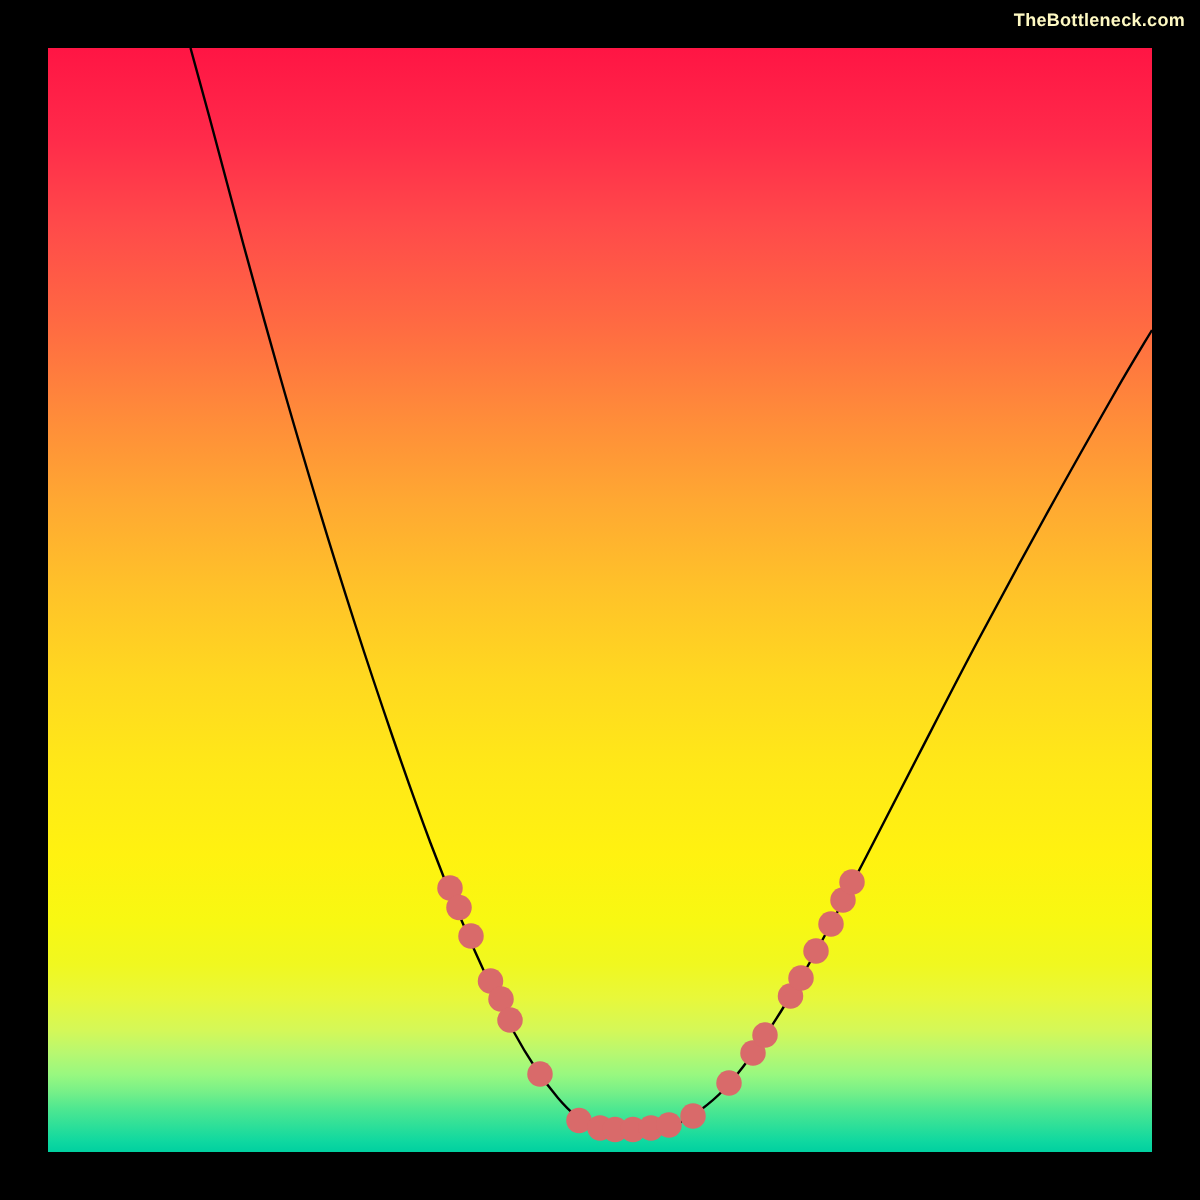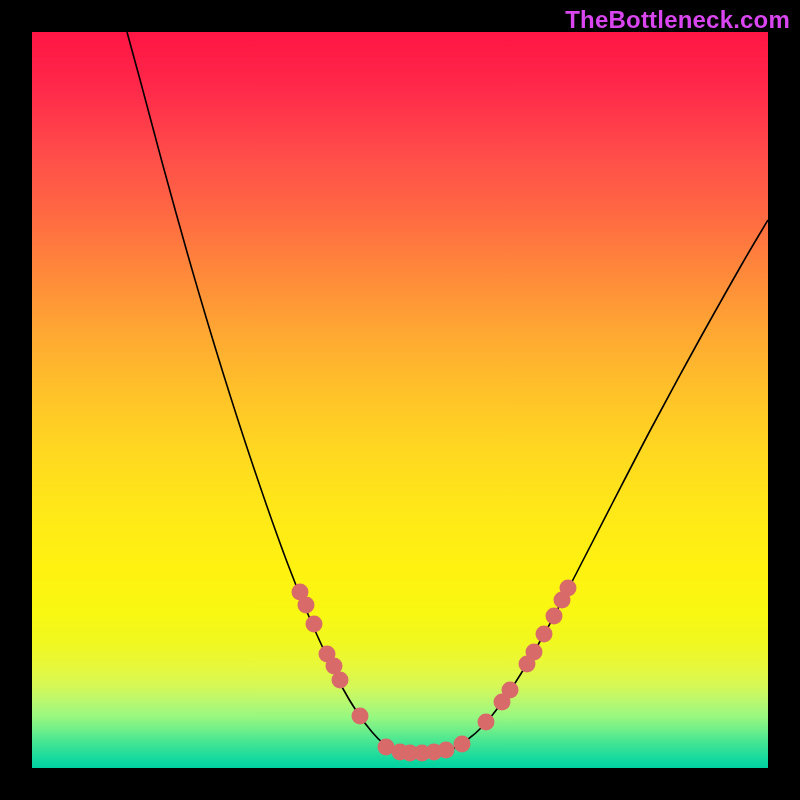--- a/index.html
+++ b/index.html
@@ -60,23 +60,23 @@
     fill: none;
     stroke: #000;
     stroke-width: 1.6;
   }
   
   .watermark {
     position: absolute;
     top: 6px;
     right: 10px;
     font-family: Arial, sans-serif;
-    font-size: 24px;
+    font-size: 12px;
     font-weight: bold;
-    color: #d946ef;
+    color: #fef9c3;
     letter-spacing: 0.2px;
   }
 </style>
 </head>
 <body>
 
 <div class="chart-container">
   <div class="watermark">TheBottleneck.com</div>
   <div class="plot-area">
     <div class="gradient-bg"></div>

